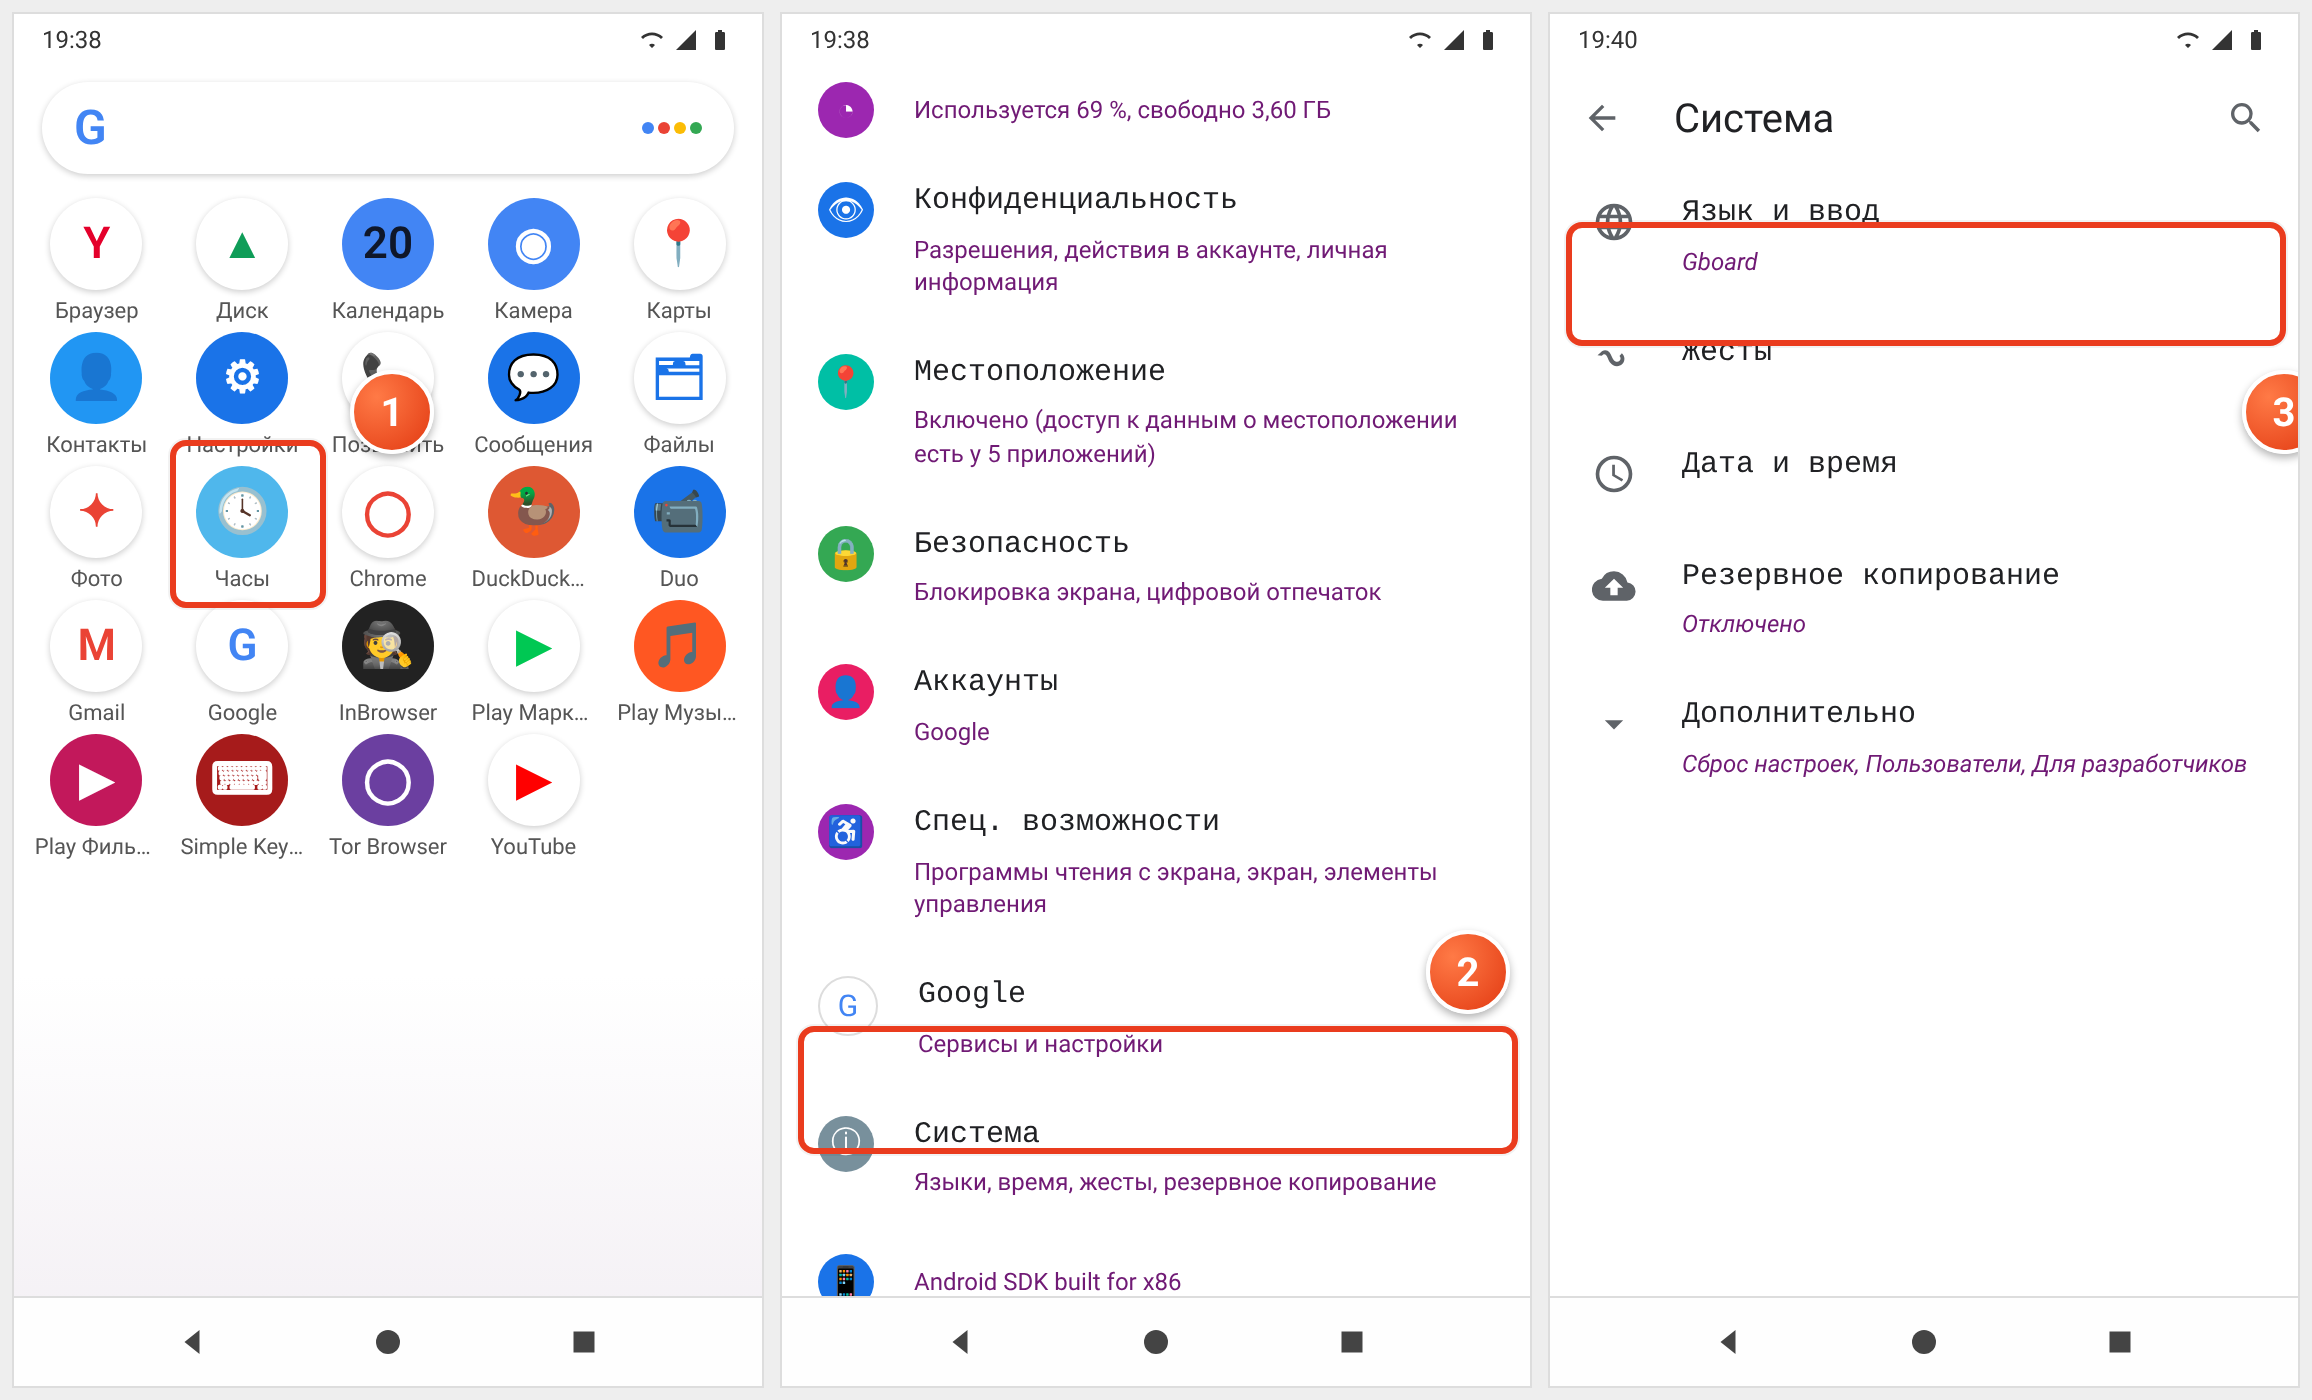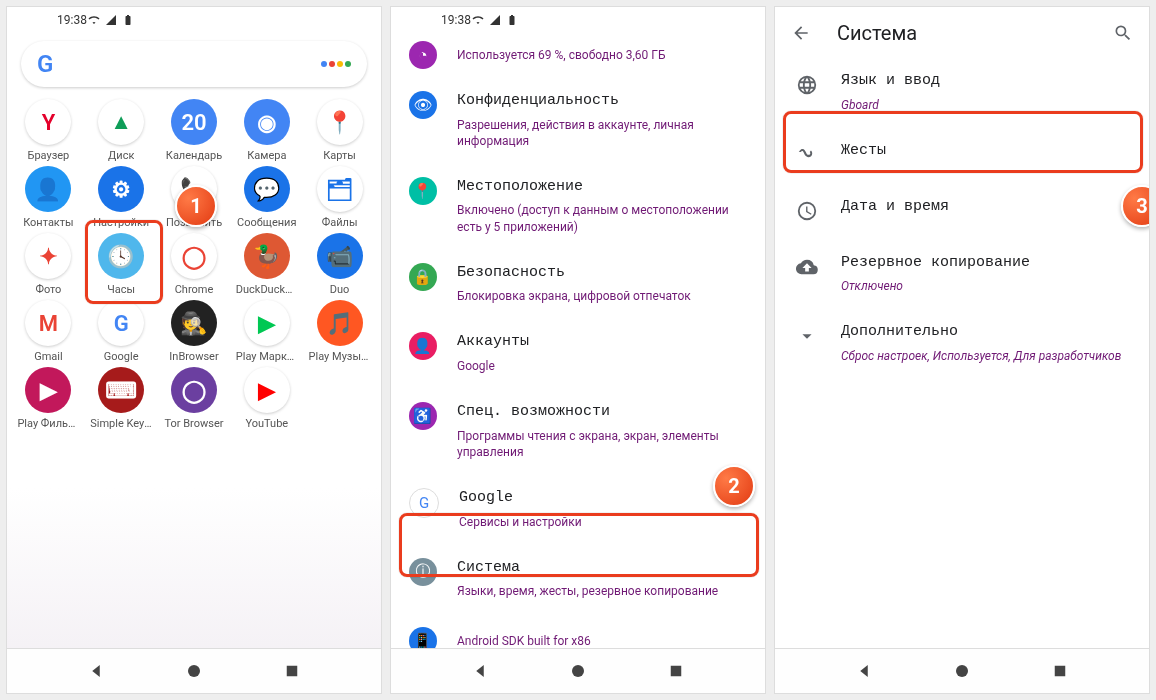--- a/index.html
+++ b/index.html
@@ -1,18 +1,18 @@
 <!DOCTYPE html>
 <html><head>
 <meta charset="utf-8">
 <style>
 body { margin:0; background:#eee; font-family:Roboto,Arial,sans-serif; width:1156px; height:700px; overflow:hidden; }
 .container { display:flex; gap:8px; padding:6px; }
 .screen { width:374px; height:686px; background:#fff; border:1px solid #ddd; position:relative; overflow:hidden; font-size:13px; color:#202124; }
-.statusbar { height:26px; display:flex; align-items:center; justify-content:flex-start; padding:0 14px; font-size:12px; color:#333;margin-left:36px; }
+.statusbar { height:26px; display:flex; align-items:center; justify-content:space-between; padding:0 14px; font-size:12px; color:#333; }
 .status-icons { display:flex; gap:3px; align-items:center; }
 .wifi-icon, .signal-icon, .battery-icon { width:14px; height:12px; }
 
 
 .screen1-bg { background:linear-gradient(180deg,#fff 0%,#fff 70%, #f2eef3 100%); height:100%; }
 .searchbar { margin:8px 14px 2px; height:46px; background:#fff; border-radius:24px; box-shadow:0 1px 3px rgba(0,0,0,0.2); display:flex; align-items:center; justify-content:space-between; padding:0 16px; }
 .g-logo { font-size:24px; font-weight:600; }
 .g-logo span:nth-child(1){color:#4285F4}.g-logo span:nth-child(2){color:#EA4335}.g-logo span:nth-child(3){color:#FBBC05}.g-logo span:nth-child(4){color:#4285F4}.g-logo span:nth-child(5){color:#34A853}.g-logo span:nth-child(6){color:#EA4335}
 .assistant-dots { display:flex; gap:2px; }
 .assistant-dots span { width:6px; height:6px; border-radius:50%; }
@@ -79,21 +79,21 @@
     <div class="apps-grid" id="grid1">
           <div class="app">
             <div class="app-icon white" style="background: rgb(255, 255, 255); color: rgb(228, 0, 43);">Y</div>
             <div class="app-label">Браузер</div>
           </div>
           <div class="app">
             <div class="app-icon white" style="background: rgb(255, 255, 255); color: rgb(15, 157, 88);">▲</div>
             <div class="app-label">Диск</div>
           </div>
           <div class="app">
-            <div class="app-icon" style="background: rgb(66, 133, 244); color: #ffffff;">20</div>
+            <div class="app-icon" style="background: rgb(66, 133, 244); color: #0f172a;">20</div>
             <div class="app-label">Календарь</div>
           </div>
           <div class="app">
             <div class="app-icon" style="background: rgb(66, 133, 244); color: rgb(255, 255, 255);">◉</div>
             <div class="app-label">Камера</div>
           </div>
           <div class="app">
             <div class="app-icon white" style="background: rgb(255, 255, 255); color: rgb(52, 168, 83);">📍</div>
             <div class="app-label">Карты</div>
           </div>
@@ -283,20 +283,34 @@
     <svg class="nav-btn" viewBox="0 0 24 24">
           <circle cx="12" cy="12" r="8" fill="#444"></circle>
         </svg>
     <svg class="nav-btn" viewBox="0 0 24 24">
           <rect x="5" y="5" width="14" height="14" fill="#444"></rect>
         </svg>
   </div>
 </div>
 
 <div class="screen">
+  <div class="statusbar">
+    <span>19:40</span>
+    <div class="status-icons">
+      <svg class="wifi-icon" viewBox="0 0 24 24">
+            <path fill="#333" d="M1 9l2 2c4.97-4.97 13.03-4.97 18 0l2-2C16.93 2.93 7.07 2.93 1 9zm8 8l3 3 3-3c-1.66-1.66-4.34-1.66-6 0z"></path>
+          </svg>
+      <svg class="signal-icon" viewBox="0 0 24 24">
+            <path fill="#333" d="M2 22h20V2z"></path>
+          </svg>
+      <svg class="battery-icon" viewBox="0 0 24 24">
+            <path fill="#333" d="M15.67 4H14V2h-4v2H8.33C7.6 4 7 4.6 7 5.33v15.33C7 21.4 7.6 22 8.33 22h7.33c.74 0 1.34-.6 1.34-1.34V5.33C17 4.6 16.4 4 15.67 4z"></path>
+          </svg>
+    </div>
+  </div>
 
   <div class="toolbar">
     <svg width="20" height="20" viewBox="0 0 24 24">
           <path fill="#5f6368" d="M20 11H7.83l5.59-5.59L12 4l-8 8 8 8 1.41-1.41L7.83 13H20z"></path>
         </svg>
     <span class="toolbar-title">Система</span>
     <svg width="20" height="20" viewBox="0 0 24 24">
           <path fill="#5f6368" d="M15.5 14h-.79l-.28-.27A6.471 6.471 0 0016 9.5 6.5 6.5 0 109.5 16c1.61 0 3.09-.59 4.23-1.57l.27.28v.79l5 4.99L20.49 19l-4.99-5zm-6 0C7.01 14 5 11.99 5 9.5S7.01 5 9.5 5 14 7.01 14 9.5 11.99 14 9.5 14z"></path>
         </svg>
   </div>
@@ -345,21 +359,21 @@
           </div>
         </div>
         <div class="setting-row">
           <span class="row-icon outline">
             <svg width="22" height="22" viewBox="0 0 24 24">
               <path fill="#5f6368" d="M7 10l5 5 5-5z"></path>
             </svg>
           </span>
           <div class="row-body">
             <div class="row-title">Дополнительно</div>
-            <div class="row-sub ellipsis">Сброс настроек, Используется, Для разработчиков</div>
+            <div class="row-sub ellipsis">Сброс настроек, Пользователи, Для разработчиков</div>
           </div>
         </div>
       </div>
 
   <div class="highlight" style="left:8px; top:104px; width:354px; height:56px;"></div>
   <div class="step-badge" style="left:346px; top:178px;">3</div>
 
   <div class="navbar">
     <svg class="nav-btn" viewBox="0 0 24 24">
           <path fill="#444" d="M17 4l-10 8 10 8z"></path>

